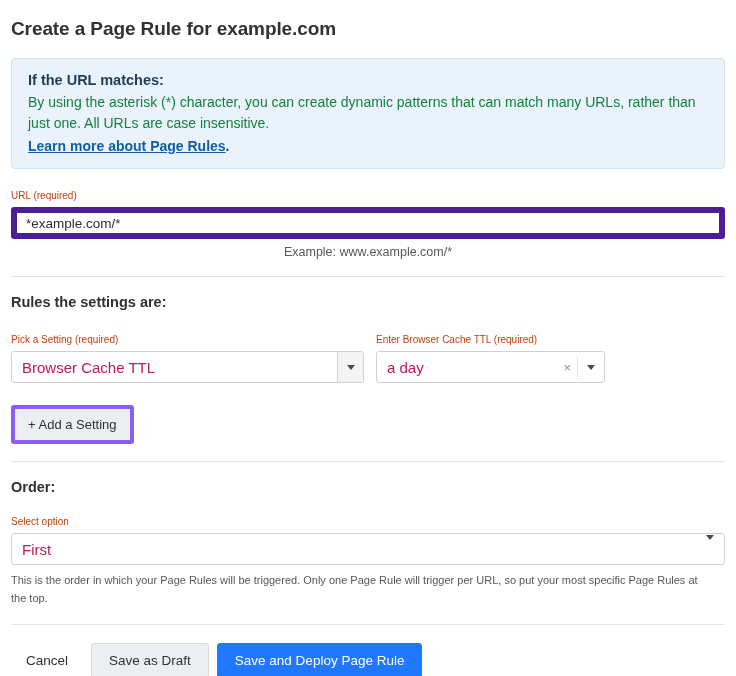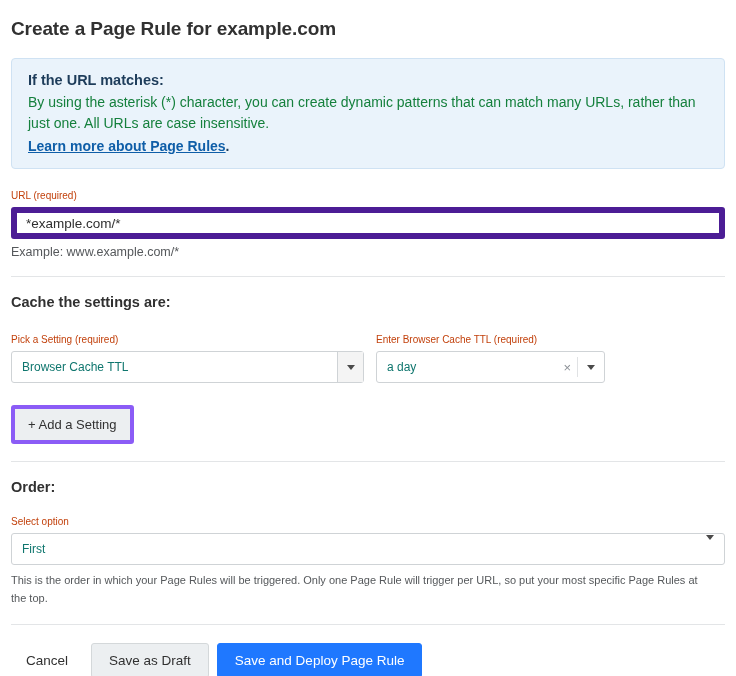--- a/index.html
+++ b/index.html
@@ -78,20 +78,21 @@
     font-size: 13.5px;
     font-family: "Liberation Sans", sans-serif;
     color: #2f2f2f;
     padding: 0 9px;
     outline: none;
   }
   .hint {
     font-size: 12.5px;
     color: #55585b;
     margin-top: 6px;
+    text-align: center;
   }
   .divider {
     border: 0;
     border-top: 1px solid #e3e5e7;
     margin: 17px 0 0 0;
   }
   .section-heading {
     font-size: 14.5px;
     font-weight: bold;
     color: #313131;
@@ -113,22 +114,22 @@
     height: 32px;
     border: 1px solid #cfd3d6;
     border-radius: 3px;
     background: #fff;
     box-sizing: border-box;
     display: flex;
     align-items: center;
     cursor: pointer;
   }
   .select-value {
-    font-size: 12px;
-    color: #0f766e;
+    font-size: 15px;
+    color: #be185d;
     padding-left: 10px;
     flex: 1;
     white-space: nowrap;
     overflow: hidden;
   }
   .select-arrow-btn {
     width: 26px;
     height: 30px;
     background: #f4f4f4;
     border-left: 1px solid #cfd3d6;
@@ -243,21 +244,21 @@
     <div class="callout-text">By using the asterisk (*) character, you can create dynamic patterns that can match many URLs, rather than just one. All URLs are case insensitive.</div>
     <div class="callout-link-row"><span class="callout-link">Learn more about Page Rules</span><span>.</span></div>
   </div>
 
   <div class="field-label">URL (required)</div>
   <input class="text-input" type="text" value="*example.com/*" style="">
   <div class="hint">Example: www.example.com/*</div>
 
   <hr class="divider">
 
-  <div class="section-heading">Cache the settings are:</div>
+  <div class="section-heading">Rules the settings are:</div>
 
   <div class="settings-row">
     <div class="col-setting">
       <div class="field-label">Pick a Setting (required)</div>
       <div class="select-box">
         <div class="select-value">Browser Cache TTL</div>
         <div class="select-arrow-btn">
           <span class="caret"></span>
         </div>
       </div>

